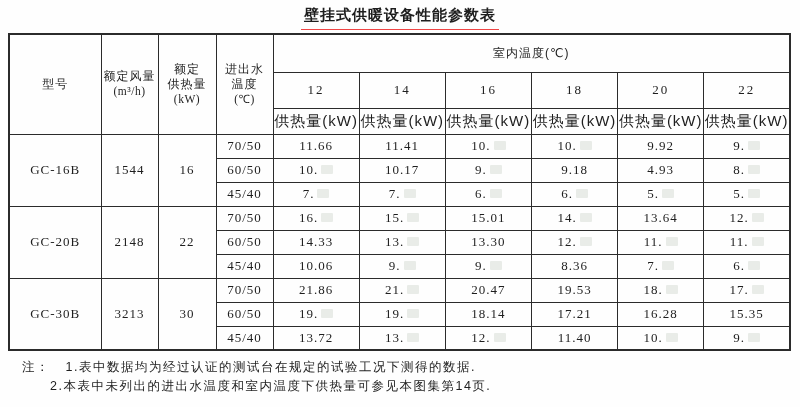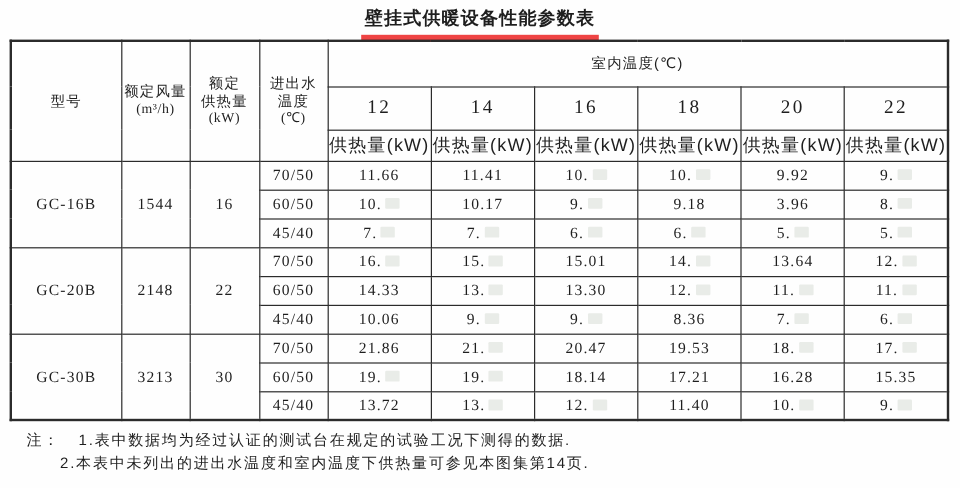--- a/index.html
+++ b/index.html
@@ -18,21 +18,21 @@
     position: absolute;
     top: 6px; left: 0; right: 0;
     text-align: center;
   }
   .title-wrap .title-text {
     display: inline-block;
     font-family: Liberation Sans, sans-serif;
     font-weight: bold;
     font-size: 15px;
     letter-spacing: 1px;
-    border-bottom: 6px solid #ef4444;
+    border-bottom: 1px solid #ef4444;
     padding: 0 3px 4px 3px;
   }
   
   table.params {
     position: absolute;
     top: 33px; left: 8px;
     width: 783px;
     border-collapse: collapse;
     table-layout: fixed;
     border: 2px solid #2b2b2b;
@@ -47,21 +47,21 @@
     white-space: nowrap;
   }
   .params thead th.cn {
     font-family: "Liberation Sans", "DejaVu Sans", sans-serif;
     font-size: 12px;
     letter-spacing: 1px;
   }
   .hline { display: block; line-height: 15px; }
   .hline.unit { font-family: "Liberation Serif", serif; letter-spacing: 0.5px; font-size: 11.5px; }
   tr.row-indoor th { height: 38px; }
-  tr.row-temps th { height: 36px; font-family: "Liberation Serif", serif; font-size: 16px; letter-spacing: 2px; }
+  tr.row-temps th { height: 36px; font-family: "Liberation Serif", serif; font-size: 13px; letter-spacing: 2px; }
   tr.row-sub th { height: 26px; font-family: "Liberation Sans", "DejaVu Sans", sans-serif; font-size: 15px; letter-spacing: 1px; }
   .params tbody th, .params tbody td { height: 24px; font-size: 13px; letter-spacing: 1px; }
   .model-cell { font-size: 13px; margin-top: 27px; }
   
   td.val.faded::after {
     content: "";
     display: inline-block;
     width: 12px; height: 9px;
     margin-left: 3px;
     background: #e9ece8;
@@ -153,21 +153,21 @@
         <td class="val faded">10.</td>
         <td class="val">9.92</td>
         <td class="val faded">9.</td>
       </tr>
       <tr>
         <td>60/50</td>
         <td class="val faded">10.</td>
         <td class="val">10.17</td>
         <td class="val faded">9.</td>
         <td class="val">9.18</td>
-        <td class="val">3.96</td>
+        <td class="val">4.93</td>
         <td class="val faded">8.</td>
       </tr>
       <tr>
         <td>45/40</td>
         <td class="val faded">7.</td>
         <td class="val faded">7.</td>
         <td class="val faded">6.</td>
         <td class="val faded">6.</td>
         <td class="val faded">5.</td>
         <td class="val faded">5.</td>

